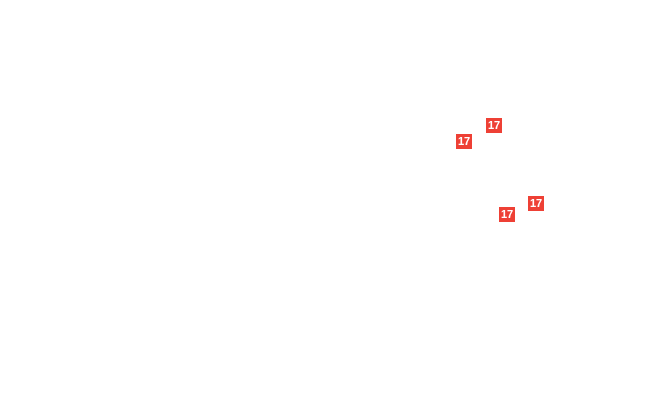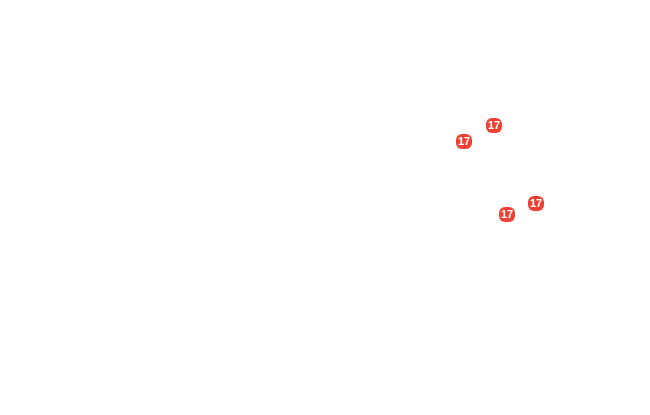--- a/index.html
+++ b/index.html
@@ -30,21 +30,21 @@
     width: 16px;
     height: 15px;
     background: #ee4035;
     color: #ffffff;
     font-family: "Liberation Sans", sans-serif;
     font-size: 11px;
     font-weight: bold;
     line-height: 1;
     letter-spacing: -0.2px;
     text-align: center;
-    border-radius: 6px;
+    border-radius: 0;
     cursor: pointer;
     user-select: none;
     padding-bottom: 1px;
   }
 </style>
 </head>
 <body>
 
 <div id="canvas" style="width: 650px; height: 415px; background: rgb(255, 255, 255);">
   <div id="badge-layer">

